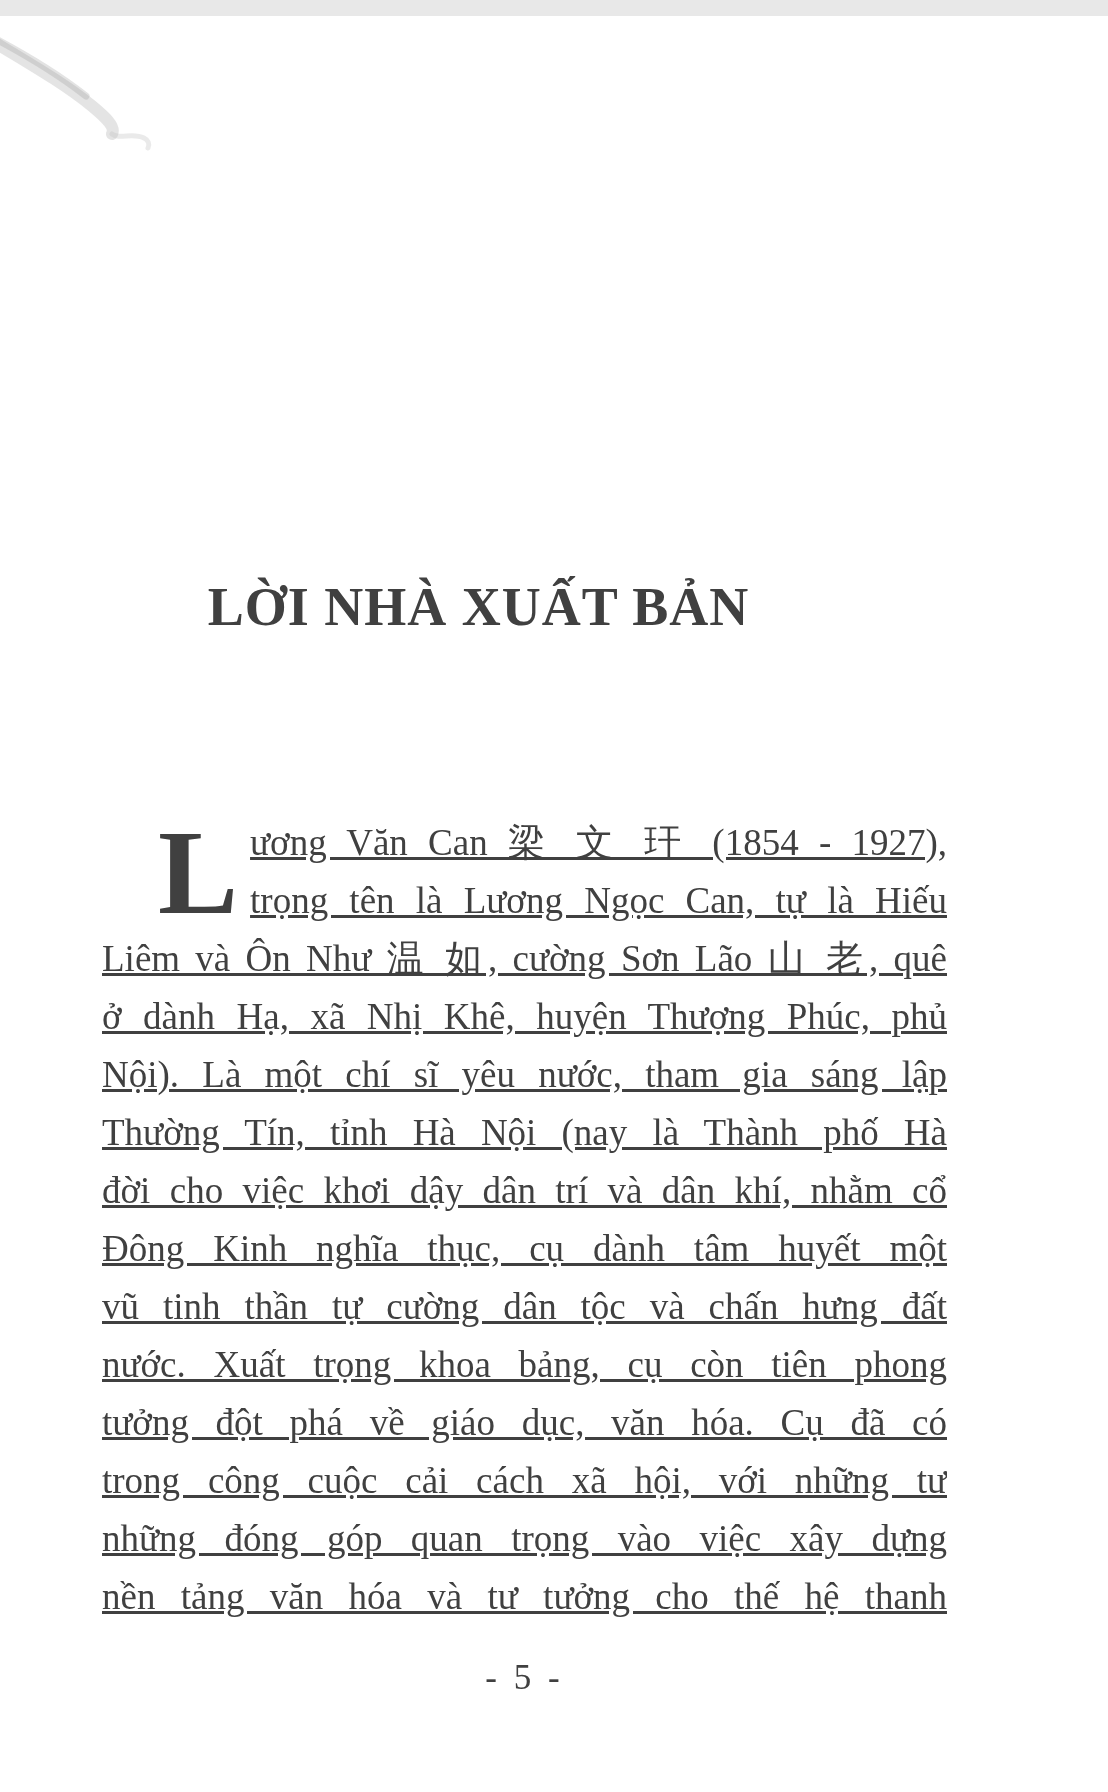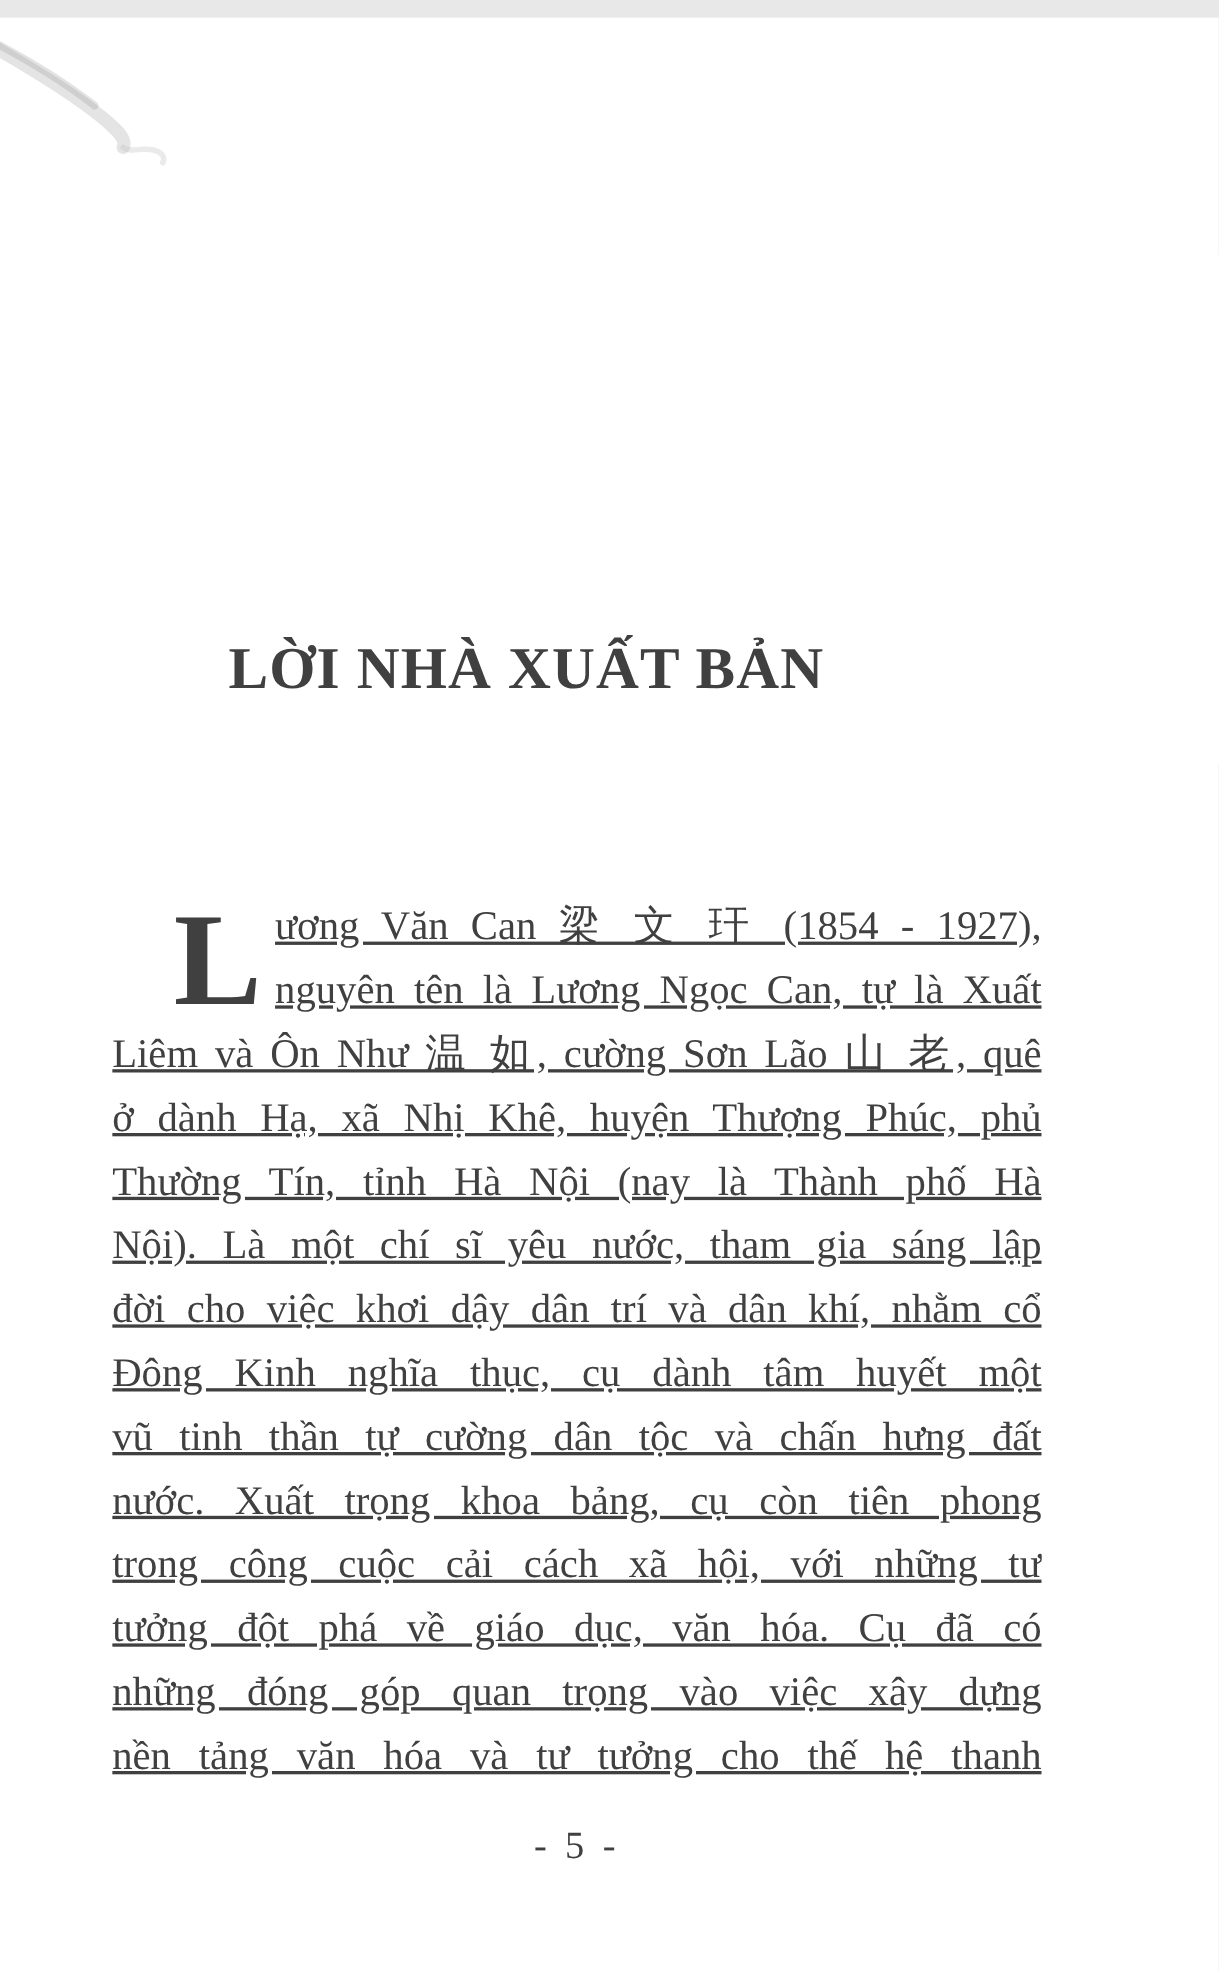--- a/index.html
+++ b/index.html
@@ -91,34 +91,34 @@
   </svg>
 
   <h1 class="title">LỜI NHÀ XUẤT BẢN</h1>
 
   <div class="bodytext">
 
     <div class="para-start">
       <span class="dropcap">L</span>
       <div class="dc-lines">
         <div class="line">ương Văn Can 梁 文 玕 (1854 - 1927),</div>
-        <div class="line">nguyên tên là Lương Ngọc Can, tự là Xuất</div>
+        <div class="line">trọng tên là Lương Ngọc Can, tự là Hiếu</div>
       </div>
     </div>
 
     <div class="line">Liêm và Ôn Như 温 如, cường Sơn Lão 山 老, quê</div>
     <div class="line">ở dành Hạ, xã Nhị Khê, huyện Thượng Phúc, phủ</div>
+    <div class="line">Nội). Là một chí sĩ yêu nước, tham gia sáng lập</div>
     <div class="line">Thường Tín, tỉnh Hà Nội (nay là Thành phố Hà</div>
-    <div class="line">Nội). Là một chí sĩ yêu nước, tham gia sáng lập</div>
     <div class="line">đời cho việc khơi dậy dân trí và dân khí, nhằm cổ</div>
     <div class="line">Đông Kinh nghĩa thục, cụ dành tâm huyết một</div>
     <div class="line">vũ tinh thần tự cường dân tộc và chấn hưng đất</div>
     <div class="line">nước. Xuất trọng khoa bảng, cụ còn tiên phong</div>
+    <div class="line">tưởng đột phá về giáo dục, văn hóa. Cụ đã có</div>
     <div class="line">trong công cuộc cải cách xã hội, với những tư</div>
-    <div class="line">tưởng đột phá về giáo dục, văn hóa. Cụ đã có</div>
     <div class="line">những đóng góp quan trọng vào việc xây dựng</div>
     <div class="line">nền tảng văn hóa và tư tưởng cho thế hệ thanh</div>
 
   </div>
 
   <div class="page-number">- 5 -</div>
 
 </div>
 
 </body></html>

